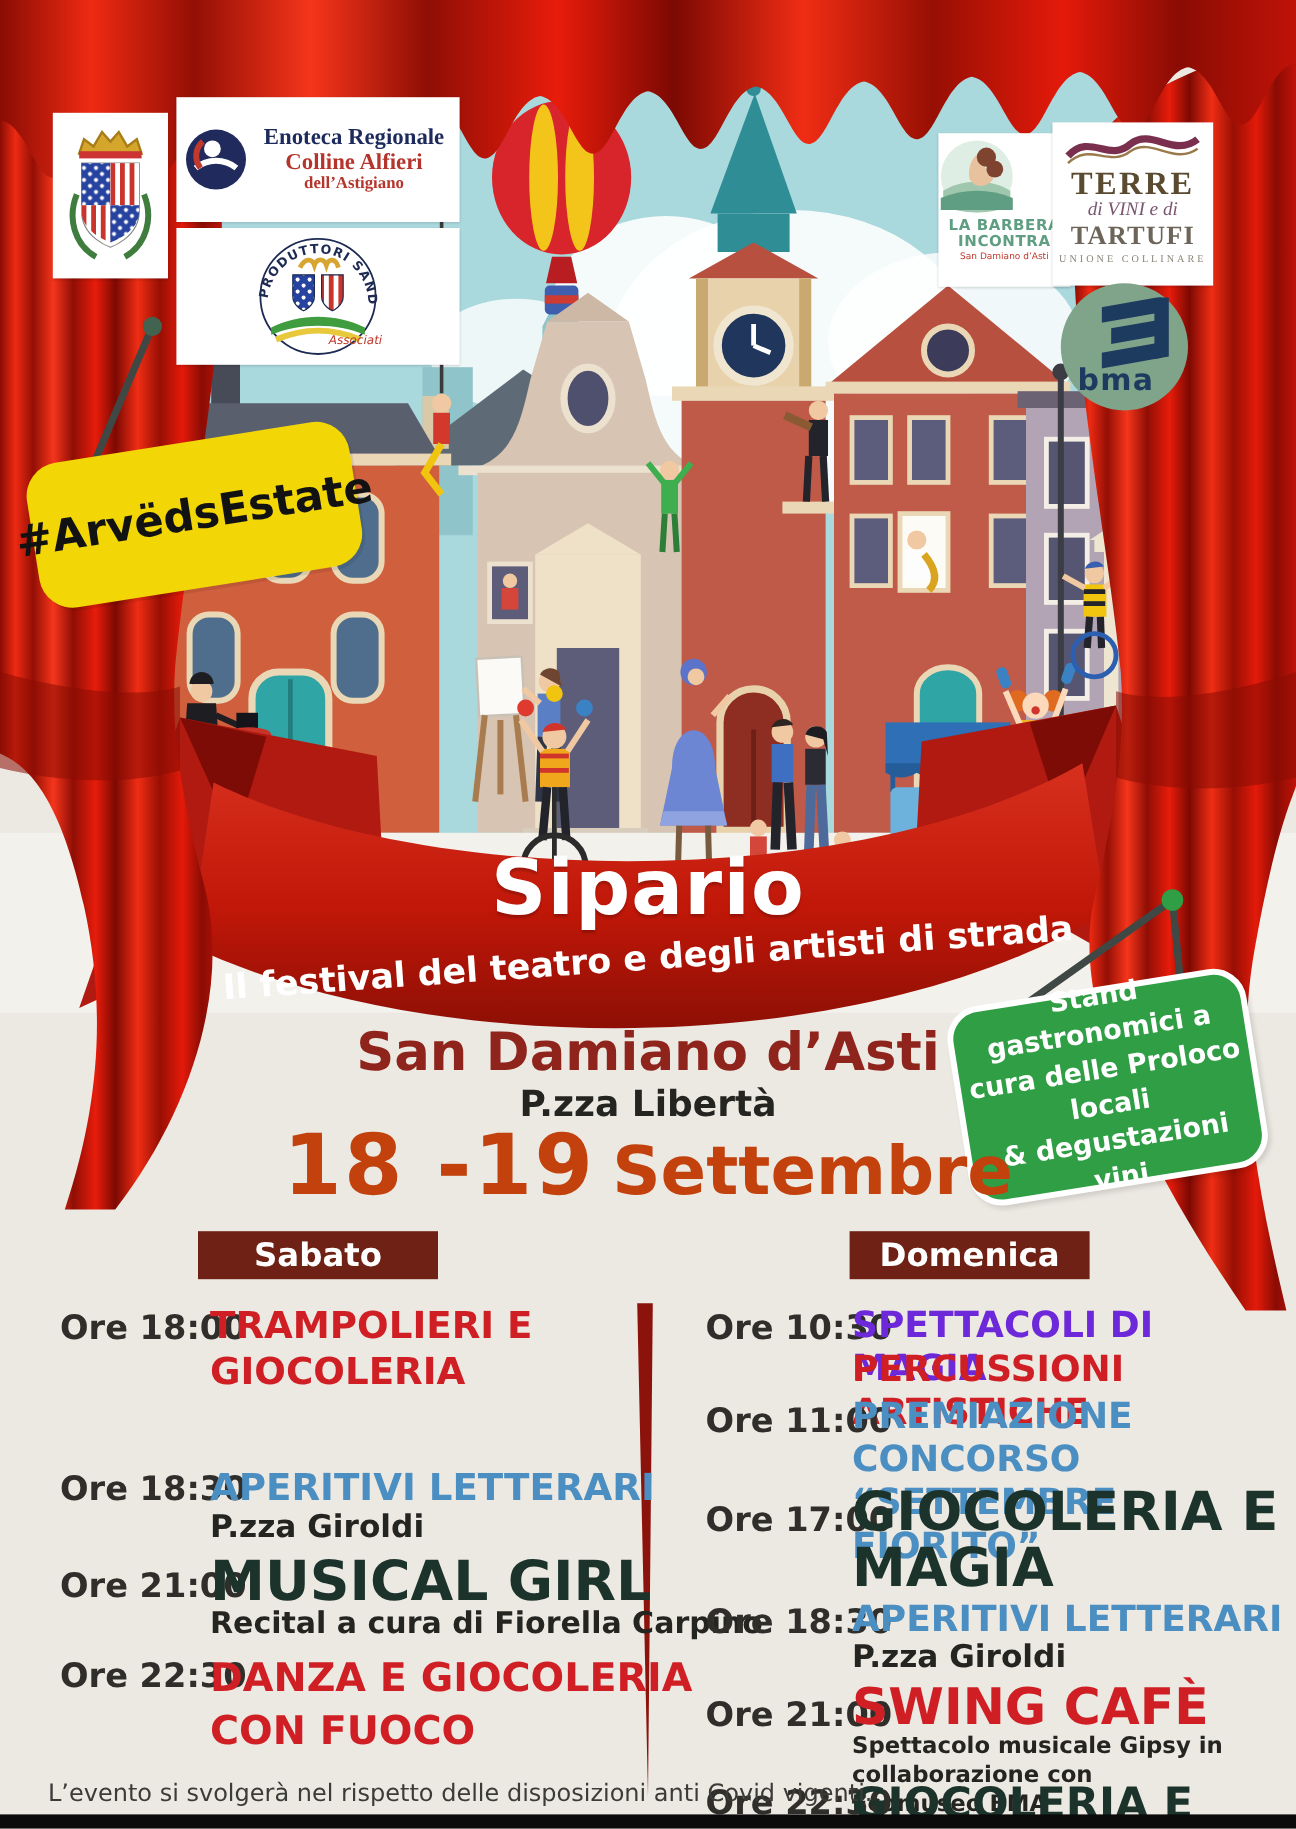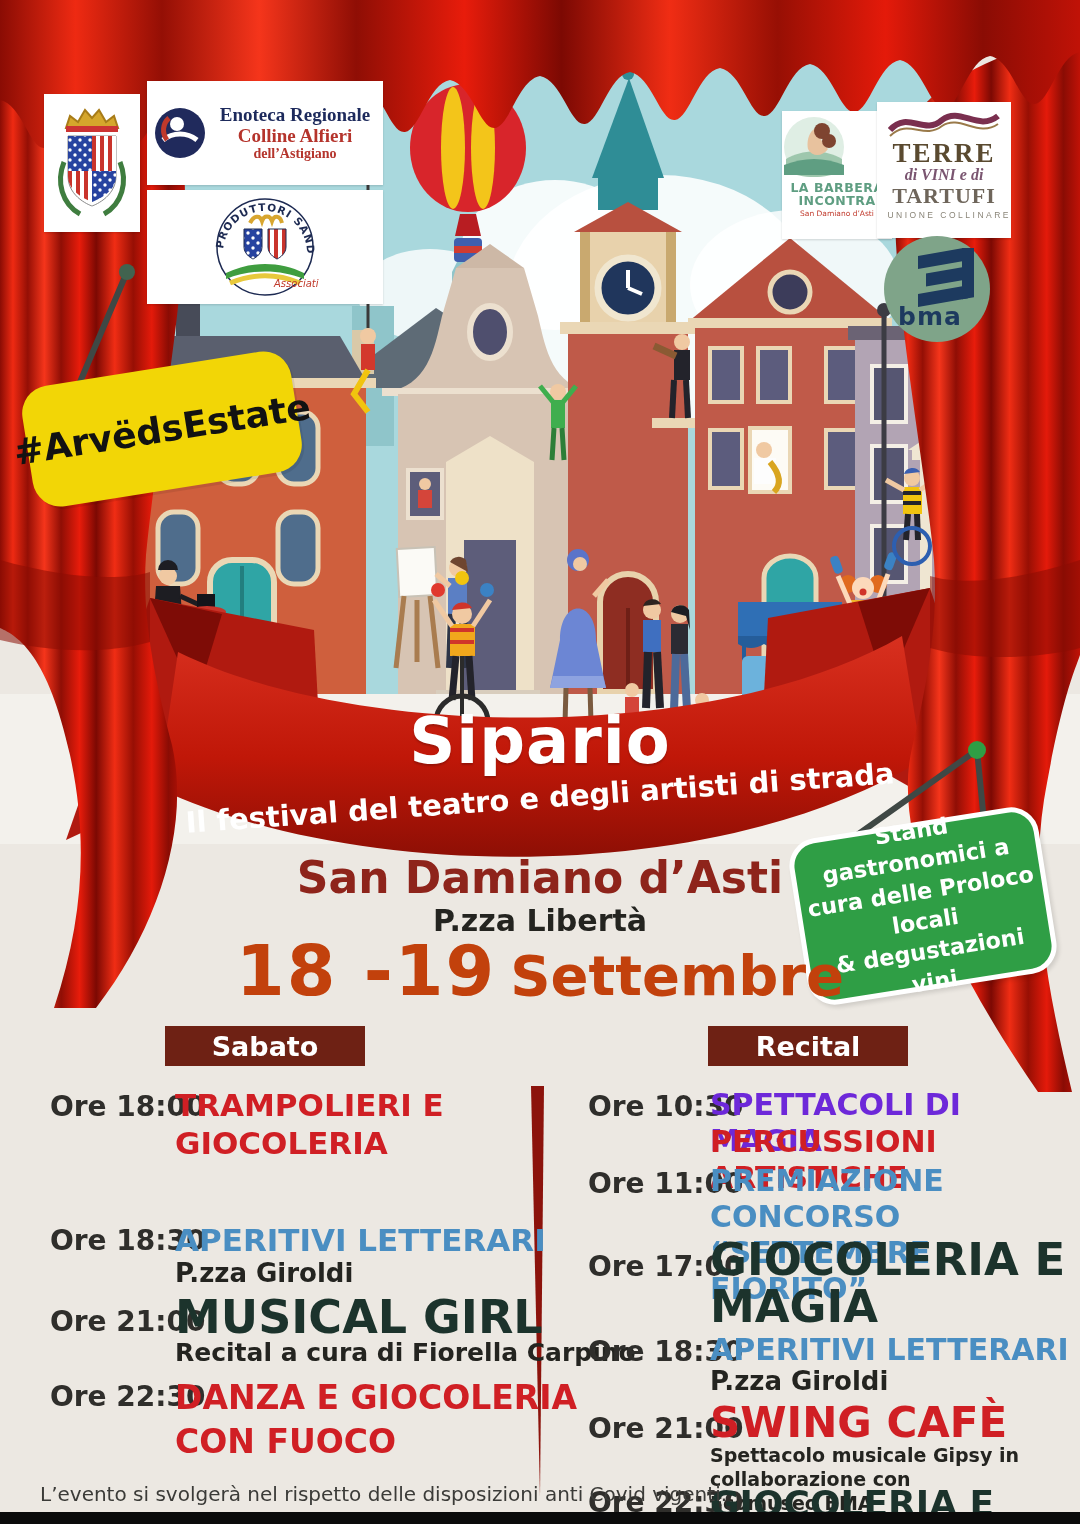--- a/index.html
+++ b/index.html
@@ -15,23 +15,23 @@
   .enoteca-text .l1{color:#1d2a5c;font-size:19px;font-weight:bold;}
   .enoteca-text .l2{color:#b5342c;font-size:19px;font-weight:bold;}
   .enoteca-text .l3{color:#b5342c;font-size:14px;font-weight:bold;}
   .stemma-card{left:44px;top:94px;width:96px;height:138px;display:flex;align-items:center;justify-content:center;}
   .produttori-card{left:147px;top:190px;width:236px;height:114px;display:flex;align-items:center;justify-content:center;}
   .barbera-card{left:782px;top:111px;width:110px;height:128px;text-align:center;padding-top:4px;box-sizing:border-box;}
   .barbera-name{color:#5f9e82;font-weight:800;font-size:12.5px;line-height:1.05;letter-spacing:.5px;margin-top:2px;}
   .barbera-sub{color:#c0392b;font-size:7.5px;margin-top:2px;}
   .terre-card{left:877px;top:102px;width:134px;height:136px;text-align:center;font-family:"Liberation Serif",serif;box-sizing:border-box;padding-top:2px;}
   .terre-l1{color:#5a4a30;font-size:27px;font-weight:bold;letter-spacing:2px;line-height:1;}
-  .terre-l2{color:#7a5570;font-size:16px;font-weight:bold;font-style:italic;line-height:1.05;}
+  .terre-l2{color:#7a5570;font-size:16px;font-weight:normal;font-style:italic;line-height:1.05;}
   .terre-l3{color:#6e655a;font-size:22px;font-weight:bold;letter-spacing:1px;line-height:1.05;}
-  .terre-l4{color:#8a8578;font-size:8.5px;letter-spacing:2.5px;font-family:Liberation Sans, sans-serif;margin-top:3px;text-align:right;}
+  .terre-l4{color:#8a8578;font-size:8.5px;letter-spacing:2.5px;font-family:Liberation Serif, serif;margin-top:3px;}
   .bma-badge{left:884px;top:236px;width:106px;height:106px;border-radius:50%;background:#7fa489;display:block;}
   .bma-text{left:14px;top:66px;color:#1d3a5f;font-weight:800;font-size:25px;letter-spacing:1px;}
   
   .sign-yellow{left:26px;top:368px;width:272px;height:122px;background:#f2d606;border-radius:28px;
     transform:rotate(-9deg);display:flex;align-items:center;justify-content:center;
     box-shadow:2px 3px 0 rgba(0,0,0,.08);}
   .sign-yellow span{color:#121212;font-size:36px;font-weight:800;}
   .sign-green{left:797px;top:822px;width:252px;height:168px;background:#2f9e45;border:5px solid #fff;
     border-radius:28px;transform:rotate(-9deg);display:flex;align-items:center;justify-content:center;
     box-sizing:border-box;box-shadow:2px 3px 4px rgba(0,0,0,.12);}
@@ -495,21 +495,21 @@
   <div class="ab note" style="left:175px;top:1258px;font-size:26px;">P.zza Giroldi</div>
 
   <div class="ab time" style="left:50px;top:1305px;">Ore 21:00</div>
   <div class="ab ttl t-dark" style="left:175px;top:1290px;font-size:46px;">MUSICAL GIRL</div>
   <div class="ab note" style="left:175px;top:1338px;font-size:25px;">Recital a cura di Fiorella Carpino</div>
 
   <div class="ab time" style="left:50px;top:1380px;">Ore 22:30</div>
   <div class="ab ttl t-red" style="left:175px;top:1376px;font-size:33px;line-height:44px;">DANZA E GIOCOLERIA
 CON FUOCO</div>
 
-  <div class="ab day-bar" style="left:708px;top:1026px;">Recital</div>
+  <div class="ab day-bar" style="left:708px;top:1026px;">Domenica</div>
 
   <div class="ab time" style="left:588px;top:1090px;">Ore 10:30</div>
   <div class="ab ttl t-ink" style="left:710px;top:1087px;font-size:30px;">SPETTACOLI DI MAGIA</div>
   <div class="ab ttl t-red" style="left:710px;top:1124px;font-size:30px;">PERCUSSIONI ARTISTICHE</div>
 
   <div class="ab time" style="left:588px;top:1167px;">Ore 11:00</div>
   <div class="ab ttl t-blue" style="left:710px;top:1163px;font-size:30px;line-height:36px;">PREMIAZIONE CONCORSO
 “SETTEMBRE FIORITO”</div>
 
   <div class="ab time" style="left:588px;top:1250px;">Ore 17:00</div>

